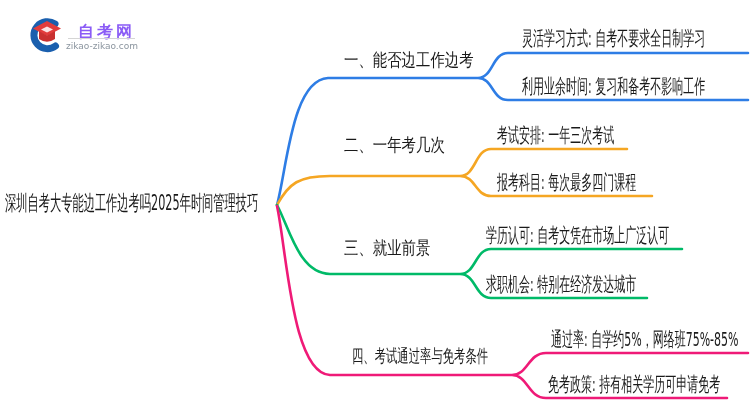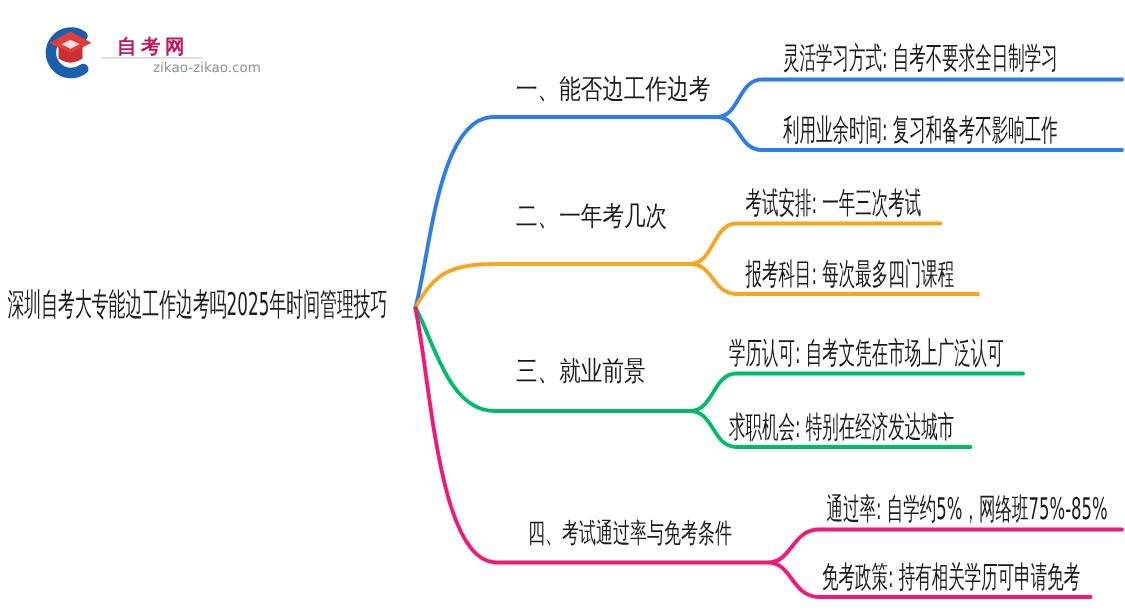--- a/index.html
+++ b/index.html
@@ -10,25 +10,25 @@
   }
   .txt { position:absolute; white-space:nowrap; line-height:1.1; transform-origin:0 0; color:#1a1a1a; }
   .root-title   { font-size:21px; transform:scaleX(0.535); }
   .branch-label { font-size:18px; transform:scaleX(0.80); }
   .branch-label.narrow { transform:scaleX(0.63); }
   .leaf-label   { font-size:20px; transform:scaleX(0.55); }
   .svg-layer { position:absolute; left:0; top:0; }
   
   .logo { position:absolute; left:0; top:0; width:160px; height:60px; }
   .logo-icon { position:absolute; left:28px; top:17px; }
-  .logo-title { position:absolute; left:78px; top:22px; font-size:13px; font-weight:bold;
-                letter-spacing:3px; color:#be185d; white-space:nowrap; }
+  .logo-title { position:absolute; left:78px; top:22px; font-size:16px; font-weight:bold;
+                letter-spacing:3px; color:#8b5cf6; white-space:nowrap;text-decoration:underline; }
   .logo-rule  { position:absolute; left:68px; top:38px; width:67px; height:1px; background:#d5d5d5; }
   .logo-domain{ position:absolute; left:66px; top:41px; width:72px; text-align:center;
-                font-size:9px; color:#8b959f; white-space:nowrap;margin-left:36px; }
+                font-size:9px; color:#8b959f; white-space:nowrap; }
 </style>
 </head>
 <body>
 
 <div class="canvas">
 
   <div class="logo">
     <svg class="logo-icon" width="36" height="38" viewBox="0 0 36 38">
 
       <path d="M27,7 A13.5,13.5 0 1 0 27.5,29" fill="none" stroke="#1a5fae" stroke-width="7" stroke-linecap="round"></path>

